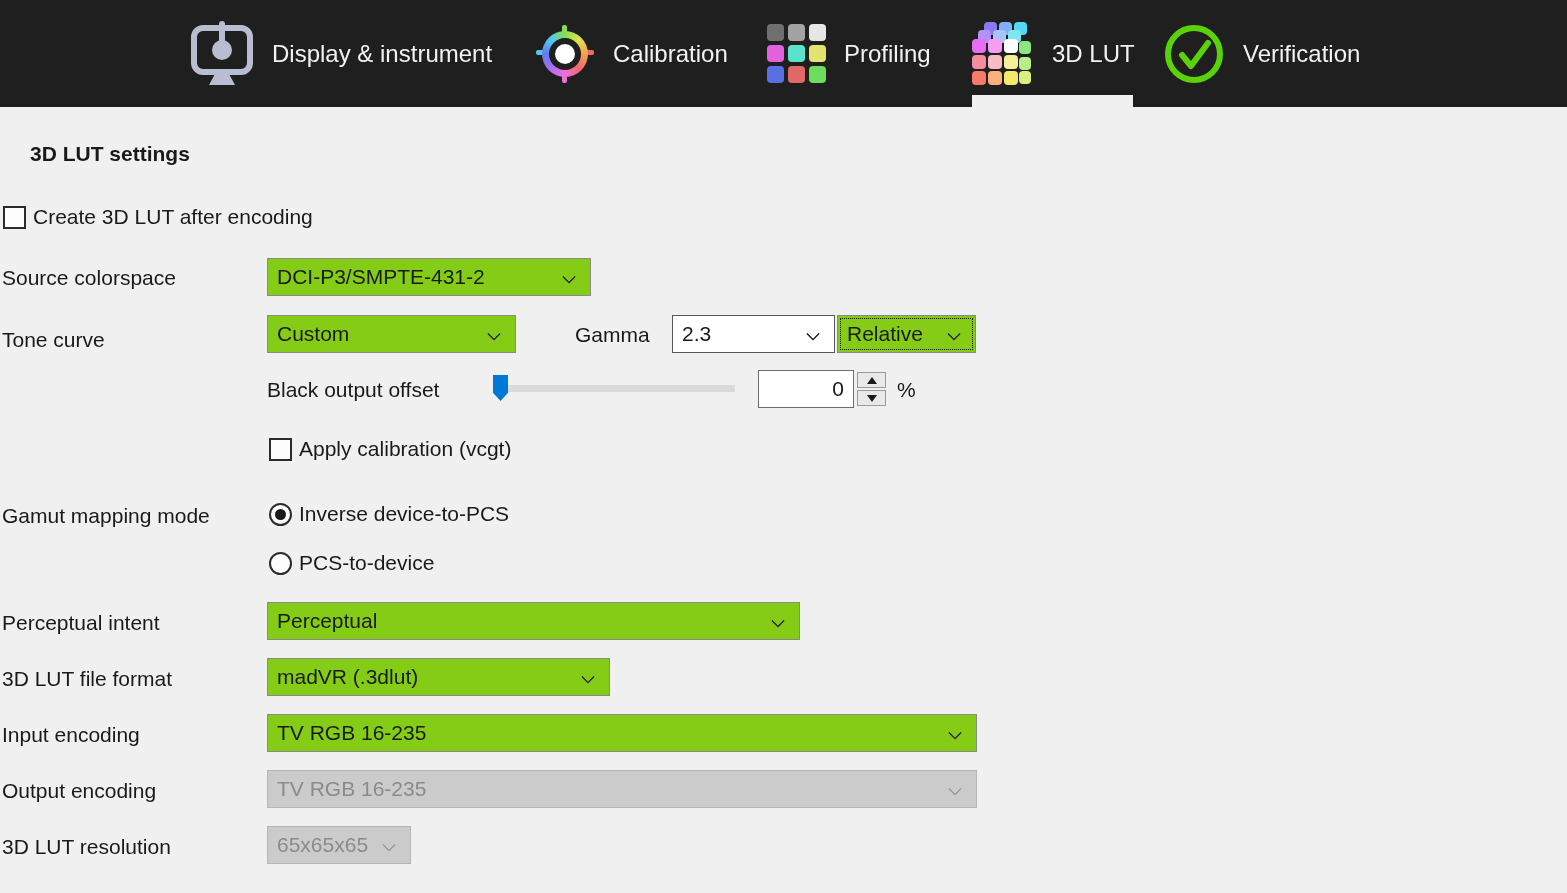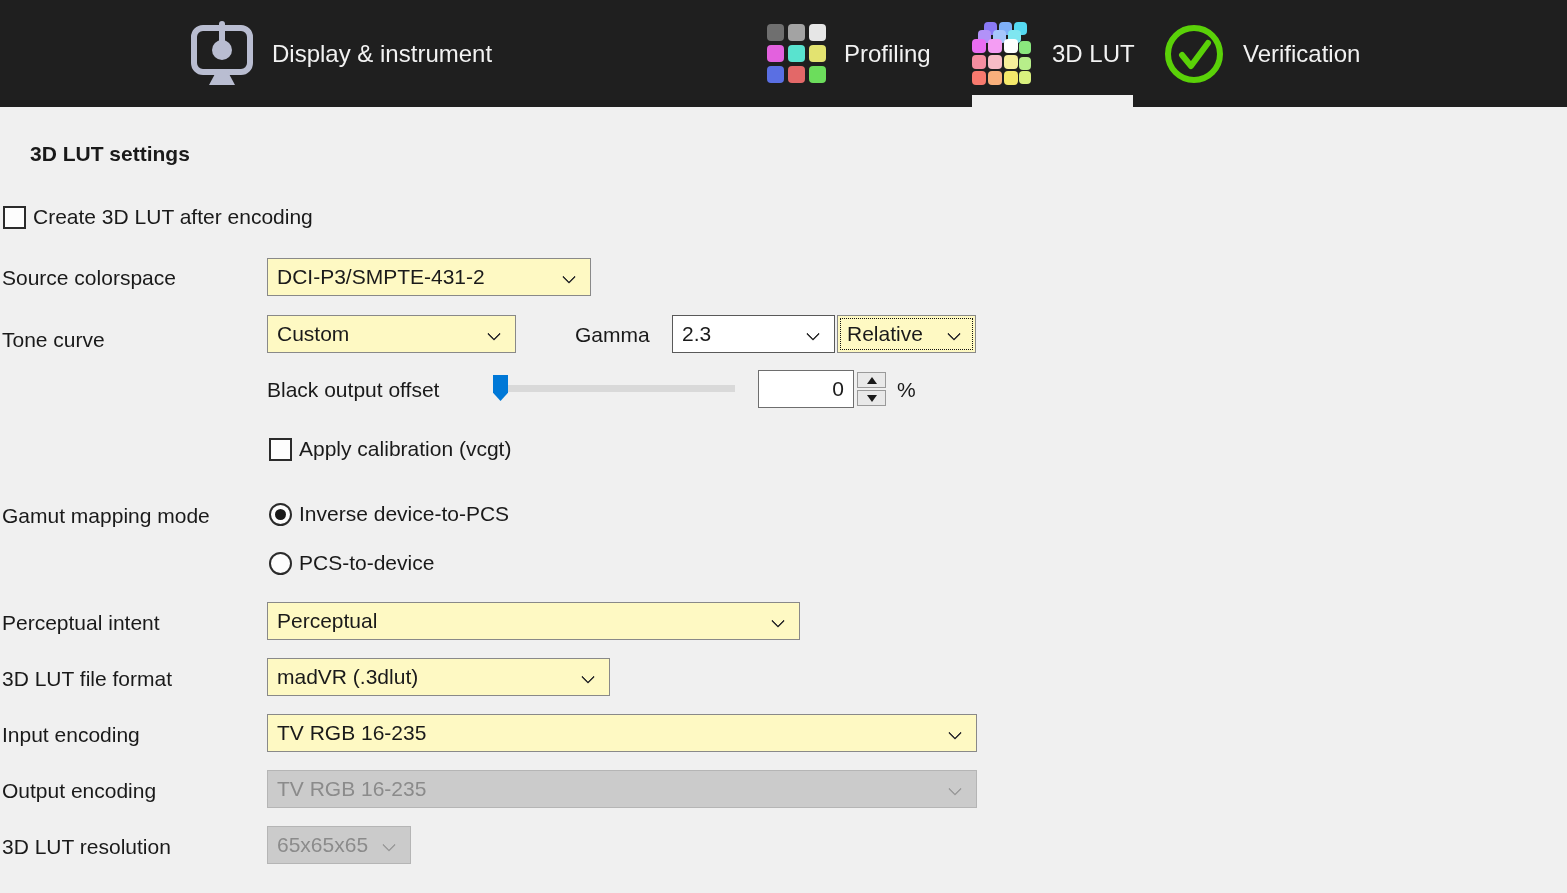--- a/index.html
+++ b/index.html
@@ -42,21 +42,21 @@
   .cal-tick.e { left:50px; top:26px; width:9px; height:5px; background:#f06a6a; }
   .cal-tick.w { left:1px;  top:26px; width:9px; height:5px; background:#4fc8f0; }
   
   .prof-grid { display:grid; grid-template-columns:repeat(3,17px); grid-auto-rows:17px; gap:4px; }
   .prof-grid span { border-radius:4px; }
   
   .lbl { position:absolute; font-size:21px; line-height:26px; white-space:nowrap;text-align:right; }
   .h1  { position:absolute; font-size:21px; line-height:26px; font-weight:bold;margin-left:28px; }
   
   .dd {
-    position:absolute; height:38px; background:#fef9c3; border:1px solid #898989;
+    position:absolute; height:38px; background:#84cc16; border:1px solid #898989;
     display:flex; align-items:center; padding:0 30px 0 9px; font-size:21px;
   }
   .dd .dd-label { white-space:nowrap; overflow:hidden; }
   .chev {
     position:absolute; right:16px; top:13px; width:10px; height:10px;
     border-right:2px solid #333; border-bottom:2px solid #333;
     transform:rotate(45deg); border-radius:1px;
   }
   .dd.editable { background:#ffffff; border:1px solid #595959; }
   .dd.focused  { outline:1px dotted #111; outline-offset:-4px; }
@@ -113,20 +113,33 @@
     <div class="tab" style="left:190px">
       <svg width="64" height="68" viewBox="0 0 64 68">
         <rect x="4" y="8" width="56" height="44" rx="9" fill="none" stroke="#b9bdd1" stroke-width="6"></rect>
         <rect x="29" y="1" width="6" height="24" rx="3" fill="#b9bdd1"></rect>
         <circle cx="32" cy="30" r="10" fill="#b9bdd1"></circle>
         <path d="M26 52 h12 l7 13 h-26 z" fill="#b9bdd1"></path>
       </svg>
       <span>Display &amp; instrument</span>
     </div>
 
+    <div class="tab" style="left:535px">
+      <span class="cal-wrap">
+        <span class="cal-tick n"></span>
+          <span class="cal-tick s"></span>
+        <span class="cal-tick e"></span>
+          <span class="cal-tick w"></span>
+        <span class="cal-ring">
+            <span class="cal-hole"></span>
+          </span>
+        <span class="cal-dot"></span>
+      </span>
+      <span>Calibration</span>
+    </div>
 
     <div class="tab" style="left:767px">
       <span class="prof-grid">
         <span style="background:#6f6f6f"></span>
           <span style="background:#a3a3a3"></span>
           <span style="background:#e6e6e6"></span>
         <span style="background:#e361de"></span>
           <span style="background:#59e3cf"></span>
           <span style="background:#e3e370"></span>
         <span style="background:#5a6fe3"></span>

